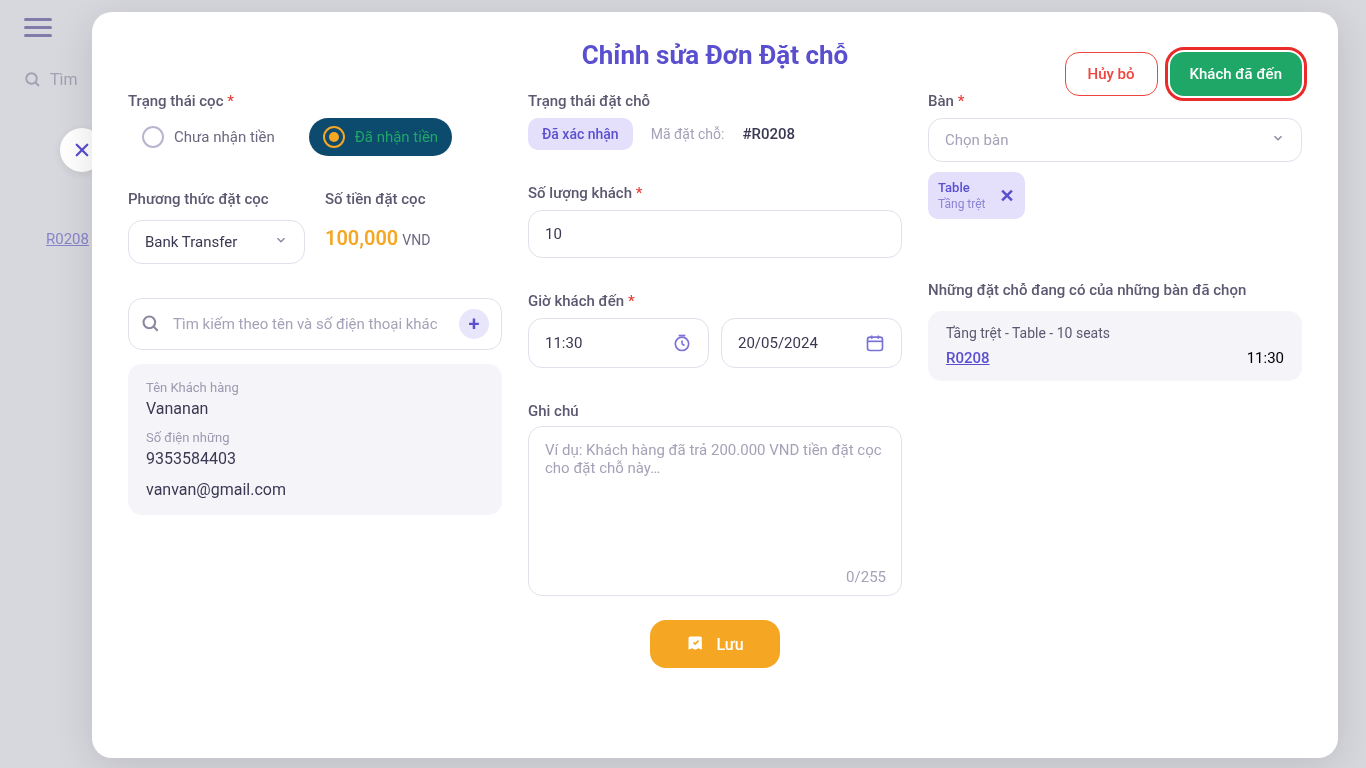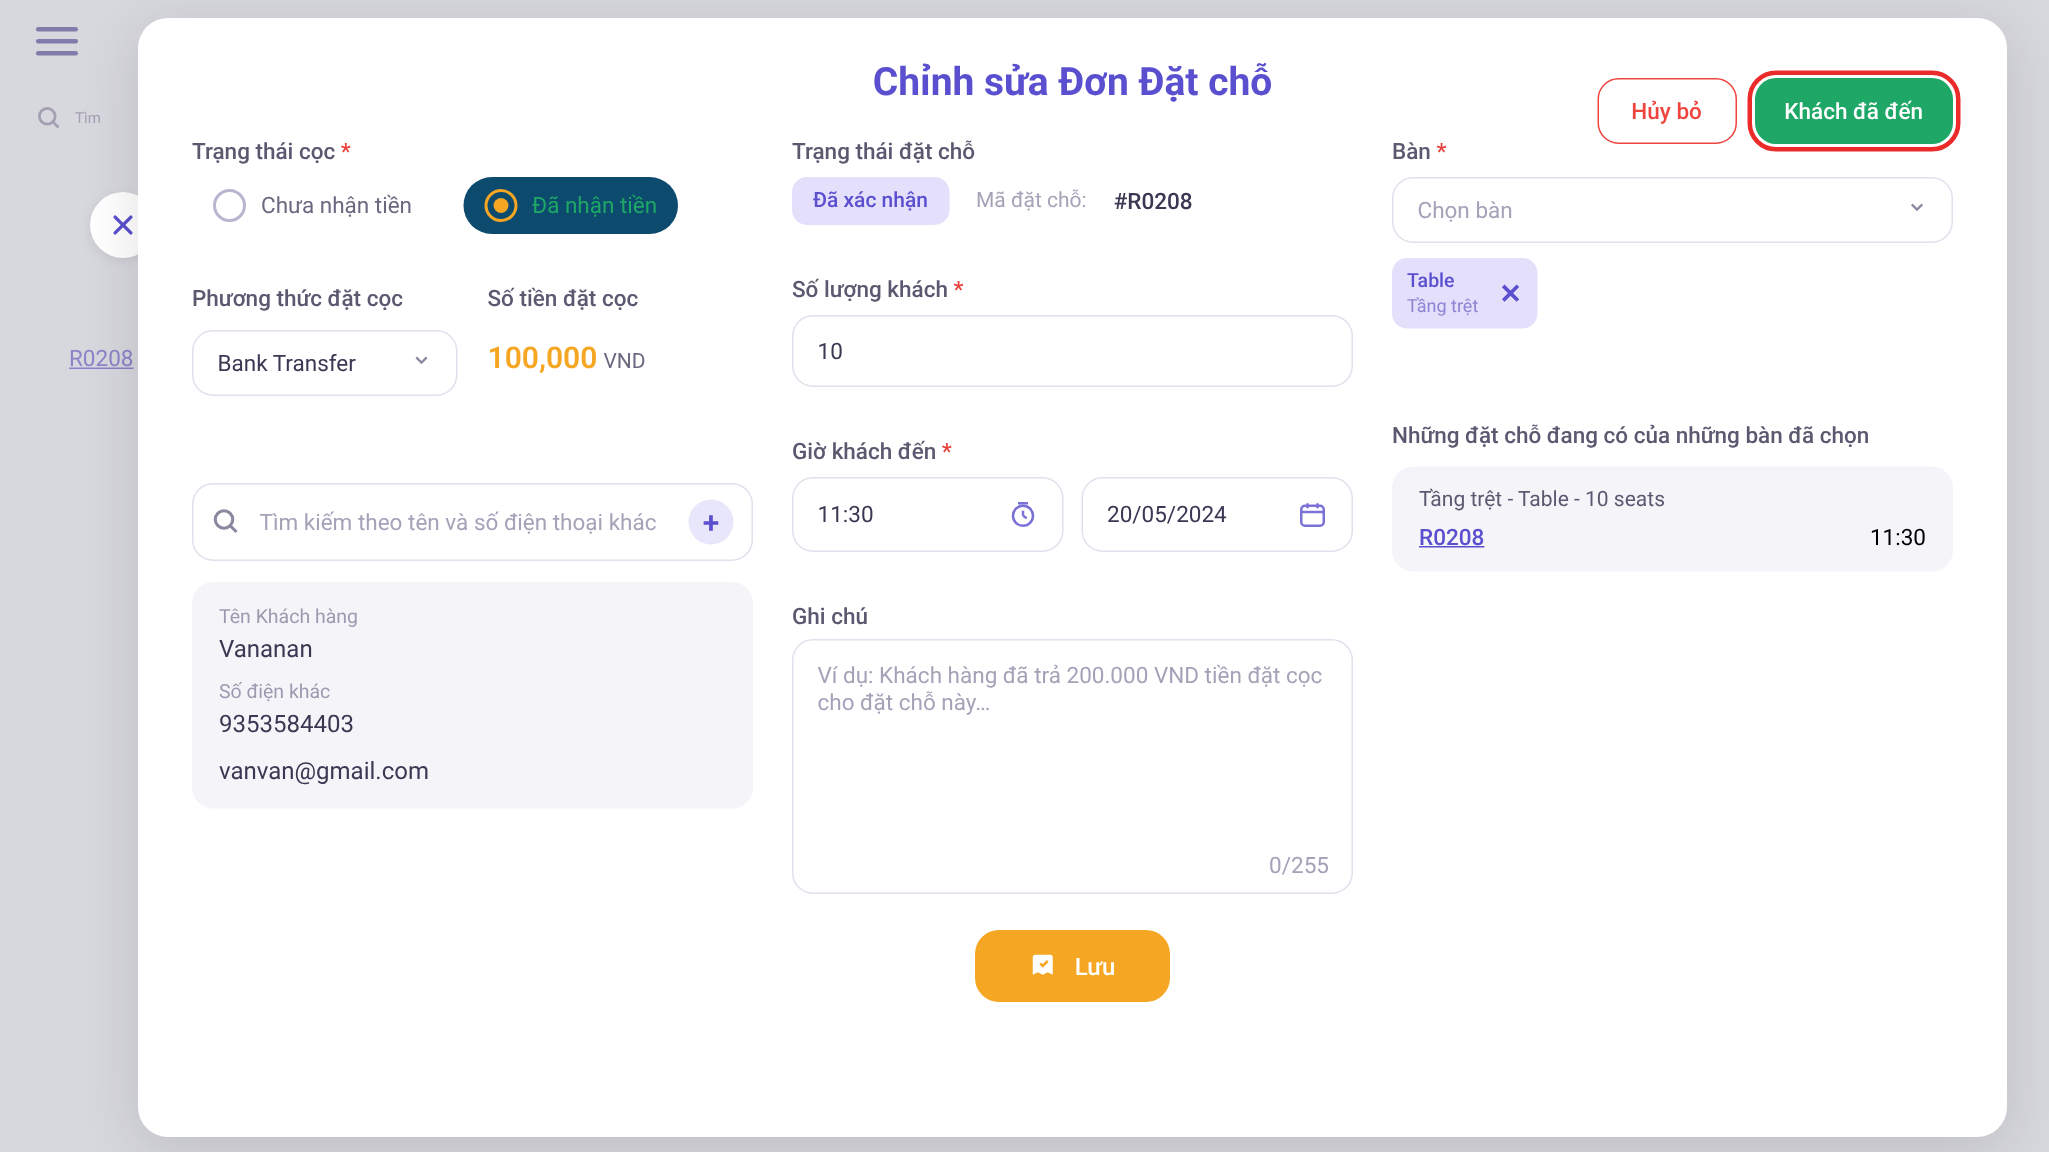--- a/index.html
+++ b/index.html
@@ -1,20 +1,20 @@
 <!DOCTYPE html>
 <html><head>
 <meta charset="utf-8">
 <style>
   * { box-sizing: border-box; font-family: -apple-system, BlinkMacSystemFont, "Segoe UI", Roboto, sans-serif; }
   body { margin: 0; width: 1366px; height: 768px; background: #f3f2f7; overflow: hidden; position: relative; }
   .bg { position: absolute; inset: 0; background: #f3f2f7; filter: opacity(0.6); }
   .bg-hamburger { position: absolute; top: 18px; left: 24px; width: 28px; height: 22px; }
   .bg-hamburger div { height: 3px; background: #4b3f8f; border-radius: 2px; margin-bottom: 5px; }
-  .bg-search { position: absolute; top: 70px; left: 24px; display: flex; align-items: center; gap: 8px; color: #8b88a0; font-size: 10px; }
+  .bg-search { position: absolute; top: 70px; left: 24px; display: flex; align-items: center; gap: 8px; color: #8b88a0; font-size: 16px; }
   .bg-link { position: absolute; top: 230px; left: 46px; color: #5a4fcf; text-decoration: underline; font-size: 15px; }
   .overlay { position: absolute; inset: 0; background: rgba(60,60,80,0.15); }
   .modal { position: absolute; top: 12px; left: 92px; right: 28px; bottom: 10px; background: #fff; border-radius: 20px; box-shadow: 0 8px 40px rgba(0,0,0,0.12); padding: 28px 36px 20px; display: flex; flex-direction: column; }
   .close-btn { position: absolute; top: 128px; left: 60px; width: 44px; height: 44px; border-radius: 50%; background: #fff; display: flex; align-items: center; justify-content: center; color: #5a4fcf; font-size: 22px; box-shadow: 0 2px 8px rgba(0,0,0,0.08); cursor: pointer; }
   .modal-header { display: flex; align-items: center; margin-bottom: 22px; }
   .modal-title { flex: 1; text-align: center; font-size: 26px; font-weight: 700; color: #5a4fcf; }
   .header-actions { display: flex; gap: 12px; position: absolute; right: 36px; top: 40px; }
   .btn-cancel { border: 1.5px solid #f0443e; color: #f0443e; background: #fff; border-radius: 14px; padding: 12px 22px; font-size: 15px; font-weight: 500; cursor: pointer; }
   .btn-arrived { background: #1ea766; color: #fff; border: none; border-radius: 14px; padding: 12px 20px; font-size: 15px; font-weight: 500; cursor: pointer; outline: 3px solid #eb2a2a; outline-offset: 2px; }
   .modal-body { display: grid; grid-template-columns: 1fr 1fr 1fr; gap: 26px; }
@@ -28,21 +28,21 @@
   .radio-circle { width: 22px; height: 22px; border-radius: 50%; border: 2px solid #b8b5d0; display: inline-flex; align-items: center; justify-content: center; }
   .radio-circle.active { border-color: #f5a623; }
   .radio-inner { width: 10px; height: 10px; border-radius: 50%; background: #f5a623; }
   .row2 { display: flex; gap: 20px; }
   .deposit-method { flex: 1; }
   .deposit-amount { flex: 1; }
   .select-box { border: 1.5px solid #e1e0ec; border-radius: 14px; padding: 12px 16px; display: flex; justify-content: space-between; align-items: flex-start; font-size: 15px; color: #3a3852; cursor: pointer; margin-top: 12px; }
   .chev { color: #8b88a0; }
   .amount-val { font-size: 20px; font-weight: 600; color: #f5a623; margin-top: 18px; }
   .amount-val .cur { font-size: 14px; color: #6b6880; font-weight: 400; margin-left: 4px; }
-  .search-cust { border: 1.5px solid #e1e0ec; border-radius: 14px; padding: 10px 12px; display: flex; align-items: center; gap: 10px; margin-top: 24px; }
+  .search-cust { border: 1.5px solid #e1e0ec; border-radius: 14px; padding: 10px 12px; display: flex; align-items: center; gap: 10px; margin-top: 0; }
   .search-cust input { border: none; flex: 1; font-size: 15px; color: #3a3852; outline: none; }
   .search-cust input::placeholder { color: #a5a2b8; }
   .add-btn { width: 30px; height: 30px; border-radius: 50%; background: #e8e6fa; color: #5a4fcf; display: flex; align-items: center; justify-content: center; font-size: 20px; font-weight: 600; cursor: pointer; }
   .cust-card { background: #f5f5f9; border-radius: 14px; padding: 16px 18px; margin-top: 14px; }
   .cust-card .lbl { font-size: 13px; color: #9c99b0; margin-bottom: 4px; }
   .cust-card .val { font-size: 16px; color: #3a3852; margin-bottom: 12px; }
   .status-row { display: flex; align-items: center; gap: 18px; margin-top: 8px; }
   .badge { background: #e4e0fb; color: #5a4fcf; padding: 8px 14px; border-radius: 10px; font-size: 14px; font-weight: 500; }
   .code-lbl { font-size: 14px; color: #a5a2b8; }
   .code-val { font-size: 15px; color: #3a3852; font-weight: 500; }
@@ -148,21 +148,21 @@
           <svg width="20" height="20" viewBox="0 0 24 24" fill="none" stroke="#8b88a0" stroke-width="2.5">
               <circle cx="10" cy="10" r="7"></circle>
               <line x1="20" y1="20" x2="15" y2="15"></line>
             </svg>
           <input placeholder="Tìm kiếm theo tên và số điện thoại khác" style="">
           <div class="add-btn">+</div>
         </div>
         <div class="cust-card">
           <div class="lbl">Tên Khách hàng</div>
           <div class="val">Vananan</div>
-          <div class="lbl">Số điện khác</div>
+          <div class="lbl">Số điện những</div>
           <div class="val">9353584403</div>
           <div class="val" style="margin-bottom:0">vanvan@gmail.com</div>
         </div>
       </div>
     </div>
 
     <div class="col">
       <div>
         <div class="field-label">Trạng thái đặt chỗ</div>
         <div class="status-row">

